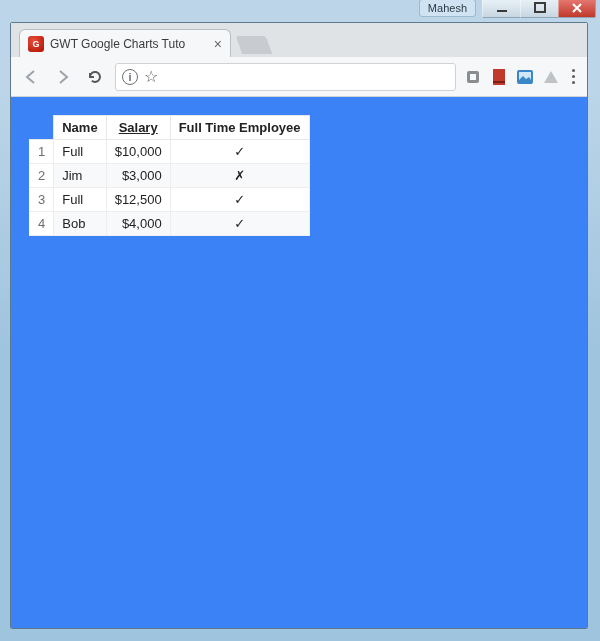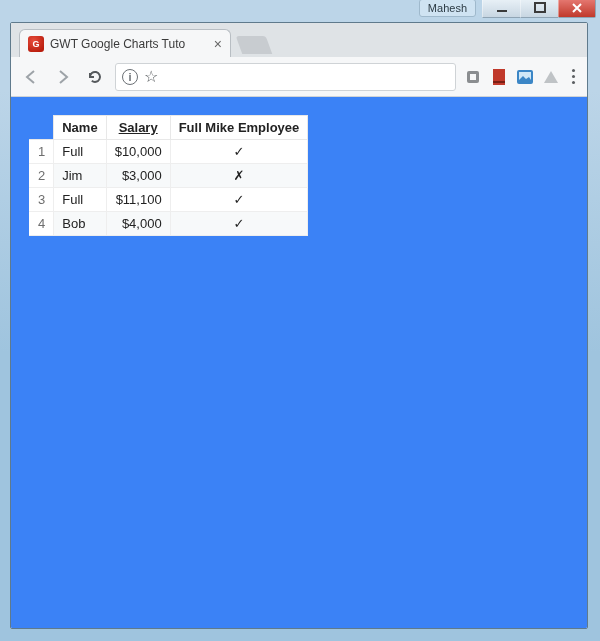--- a/index.html
+++ b/index.html
@@ -232,40 +232,40 @@
     </div>
   </div>
 
   <div class="viewport">
     <table class="gct-table">
       <thead>
         <tr>
           <th class="rownum-h"></th>
           <th>Name</th>
           <th class="salary">Salary</th>
-          <th>Full Mike Employee</th>
+          <th>Full Time Employee</th>
         </tr>
       </thead>
       <tbody>
         <tr>
           <td class="rownum">1</td>
           <td>Full</td>
           <td class="salary">$10,000</td>
           <td class="fte">✓</td>
         </tr>
         <tr>
           <td class="rownum">2</td>
           <td>Jim</td>
           <td class="salary">$3,000</td>
           <td class="fte">✗</td>
         </tr>
         <tr>
           <td class="rownum">3</td>
           <td>Full</td>
-          <td class="salary">$11,100</td>
+          <td class="salary">$12,500</td>
           <td class="fte">✓</td>
         </tr>
         <tr>
           <td class="rownum">4</td>
           <td>Bob</td>
           <td class="salary">$4,000</td>
           <td class="fte">✓</td>
         </tr>
       </tbody>
     </table>

